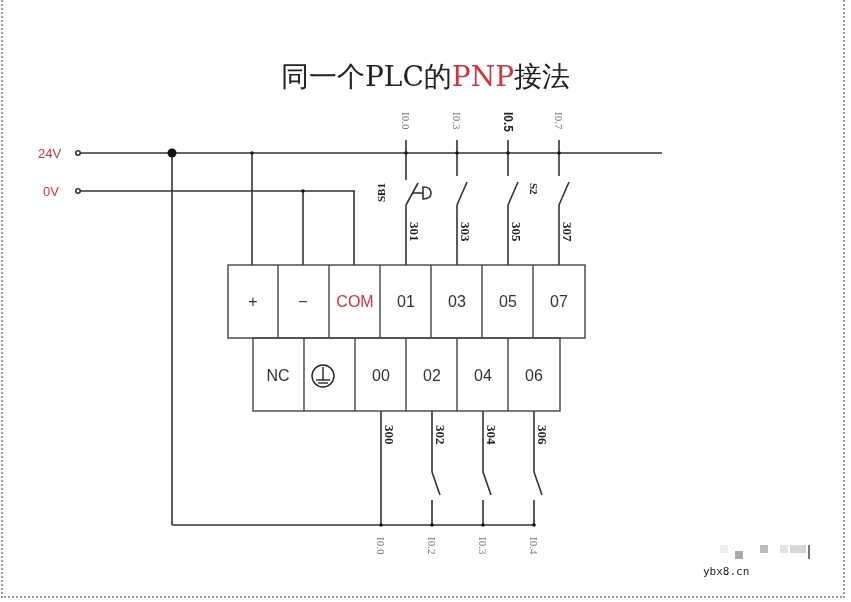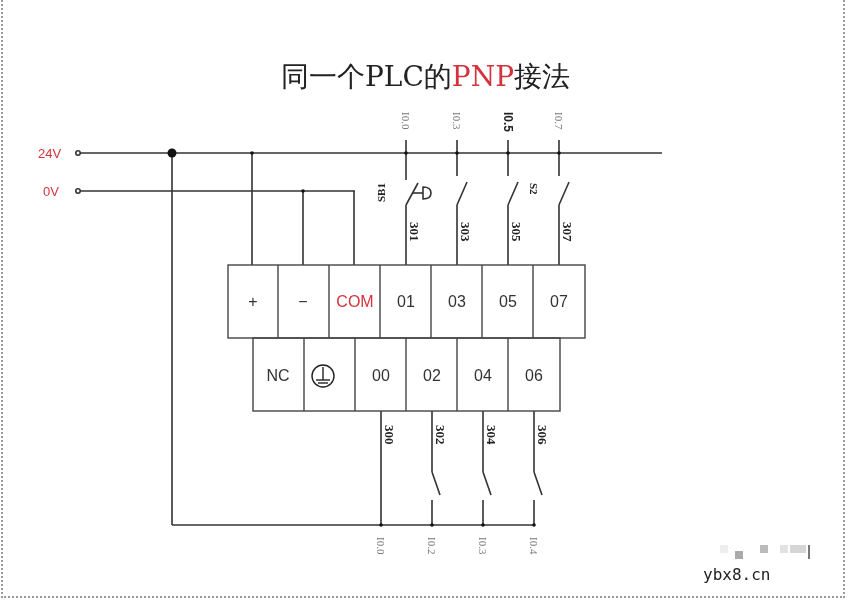--- a/index.html
+++ b/index.html
@@ -8,21 +8,21 @@
   .title{position:absolute;left:0;width:851px;top:58px;text-align:center;font-family:"DejaVu Serif","Liberation Serif",serif;font-size:28px;color:#222;letter-spacing:0px;}
   .title .red{color:#d2333c;}
   svg{position:absolute;left:0;top:0;}
   .lbl-volt{font-family:"Liberation Sans",sans-serif;font-size:13px;fill:#d2333c;}
   .cell-txt{font-family:"Liberation Sans",sans-serif;font-size:16px;fill:#333;}
   .cell-red{fill:#d2333c;}
   .io-lbl{font-family:"Liberation Serif",serif;font-size:11px;fill:#777;}
   .io-bold{font-family:"Liberation Sans",sans-serif;font-size:12px;fill:#222;font-weight:bold;}
   .wire-num{font-family:"Liberation Serif",serif;font-size:13px;fill:#222;font-weight:bold;}
   .sw-lbl{font-family:"Liberation Serif",serif;font-size:11px;fill:#222;font-weight:bold;}
-  .watermark{position:absolute;left:703px;top:565px;font-family:"DejaVu Sans Mono","Liberation Mono",monospace;font-size:16px;color:#222;}
+  .watermark{position:absolute;left:703px;top:565px;font-family:"DejaVu Sans Mono","Liberation Mono",monospace;font-size:11px;color:#222;}
   .wm-blocks{position:absolute;left:690px;top:545px;width:120px;height:16px;}
   .wm-blocks span{position:absolute;top:0;height:8px;width:8px;}
 </style>
 </head>
 <body>
 
 <div class="frame"></div>
 
 <div class="title"><span>同一个PLC的</span><span class="red">PNP</span><span>接法</span></div>
 

